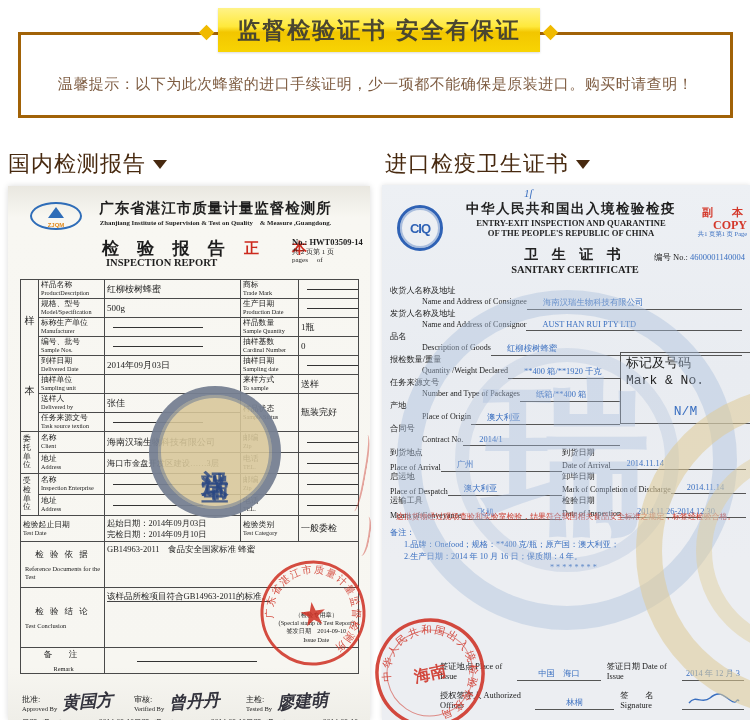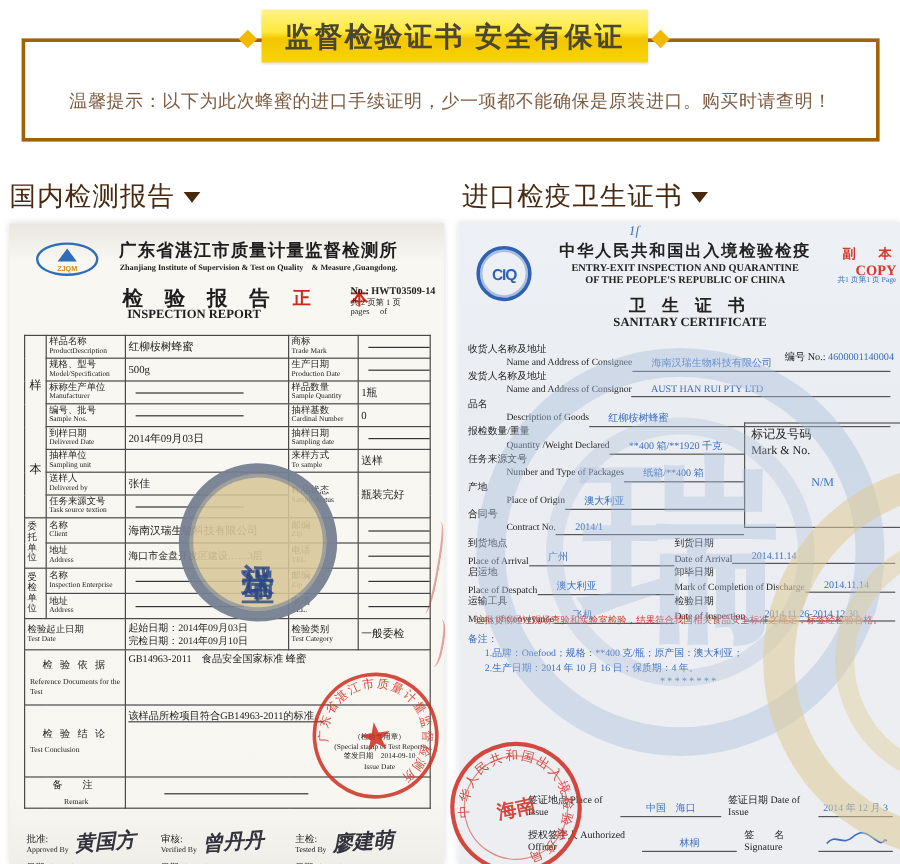--- a/index.html
+++ b/index.html
@@ -84,32 +84,32 @@
   .hdrR{position:absolute;left:64px;top:15px;width:250px;text-align:center;}
   .hdr-cn{font-size:13.5px;font-weight:bold;letter-spacing:1.5px;}
   .hdr-en{font-size:8.6px;font-weight:bold;line-height:1.2;}
   .copyblk{position:absolute;right:3px;top:22px;text-align:right;line-height:1.05;}
   .copy-cn{color:#d4382a;font-size:11px;font-weight:bold;letter-spacing:4px;}
   .copy-en{color:#d4382a;font-size:12px;font-weight:bold;}
   .copy-pg{color:#3a6fc0;font-size:6.4px;}
   .certT{position:absolute;left:118px;top:61px;width:150px;text-align:center;}
   .ct-cn{font-size:14px;font-weight:bold;letter-spacing:5px;}
   .ct-en{font-size:10.5px;font-weight:bold;}
-  .certno{position:absolute;right:5px;top:67px;font-size:8.5px;margin-top:40px;}
+  .certno{position:absolute;right:5px;top:67px;font-size:8.5px;}
   .blue{color:#3a6fc0;}
   .fld{position:absolute;left:8px;width:352px;}
   .fld.narrow{width:230px;}
   .fld .l1{font-size:8.2px;}
   .fld .l2{display:flex;align-items:flex-start;font-size:8px;margin-top:1px;margin-left:32px;}
   .fld .en{white-space:nowrap;}
   .uv{flex:1;border-bottom:1px solid #555;color:#3a6fc0;font-size:8.4px;
       padding:0 0 1px 16px;white-space:nowrap;overflow:hidden;}
-  .markbox{position:absolute;left:238px;top:167px;width:130px;height:88px;box-sizing:border-box;
+  .markbox{position:absolute;left:238px;top:167px;width:130px;height:72px;box-sizing:border-box;
       border-top:1px solid #555;border-left:1px solid #555;border-bottom:1px solid #555;
-      padding:3px 5px;font-size:10px;line-height:1.3;}
+      padding:3px 5px;font-size:13px;line-height:1.3;font-family:Liberation Mono, monospace;}
   .mb-val{margin-top:14px;text-align:center;color:#3a6fc0;}
   .grow{position:absolute;left:8px;width:356px;display:flex;}
   .gcell-l{width:172px;}
   .gcell-r{flex:1;}
   .gcell-l .l1,.gcell-r .l1{font-size:8.2px;}
   .gcell-l .l2,.gcell-r .l2{display:flex;align-items:flex-end;font-size:8px;margin-top:1px;}
   .resultR{position:absolute;left:14px;top:327px;width:352px;color:#cc3b2e;font-size:7.9px;line-height:1.3;}
   .rmk{position:absolute;color:#3a6fc0;font-size:8.2px;}
   .stampR{position:absolute;left:-10px;top:430px;width:116px;height:116px;opacity:.9;transform:rotate(-12deg);pointer-events:none;}
   .irow{position:absolute;left:58px;width:304px;display:flex;align-items:flex-end;font-size:8.3px;gap:6px;}

